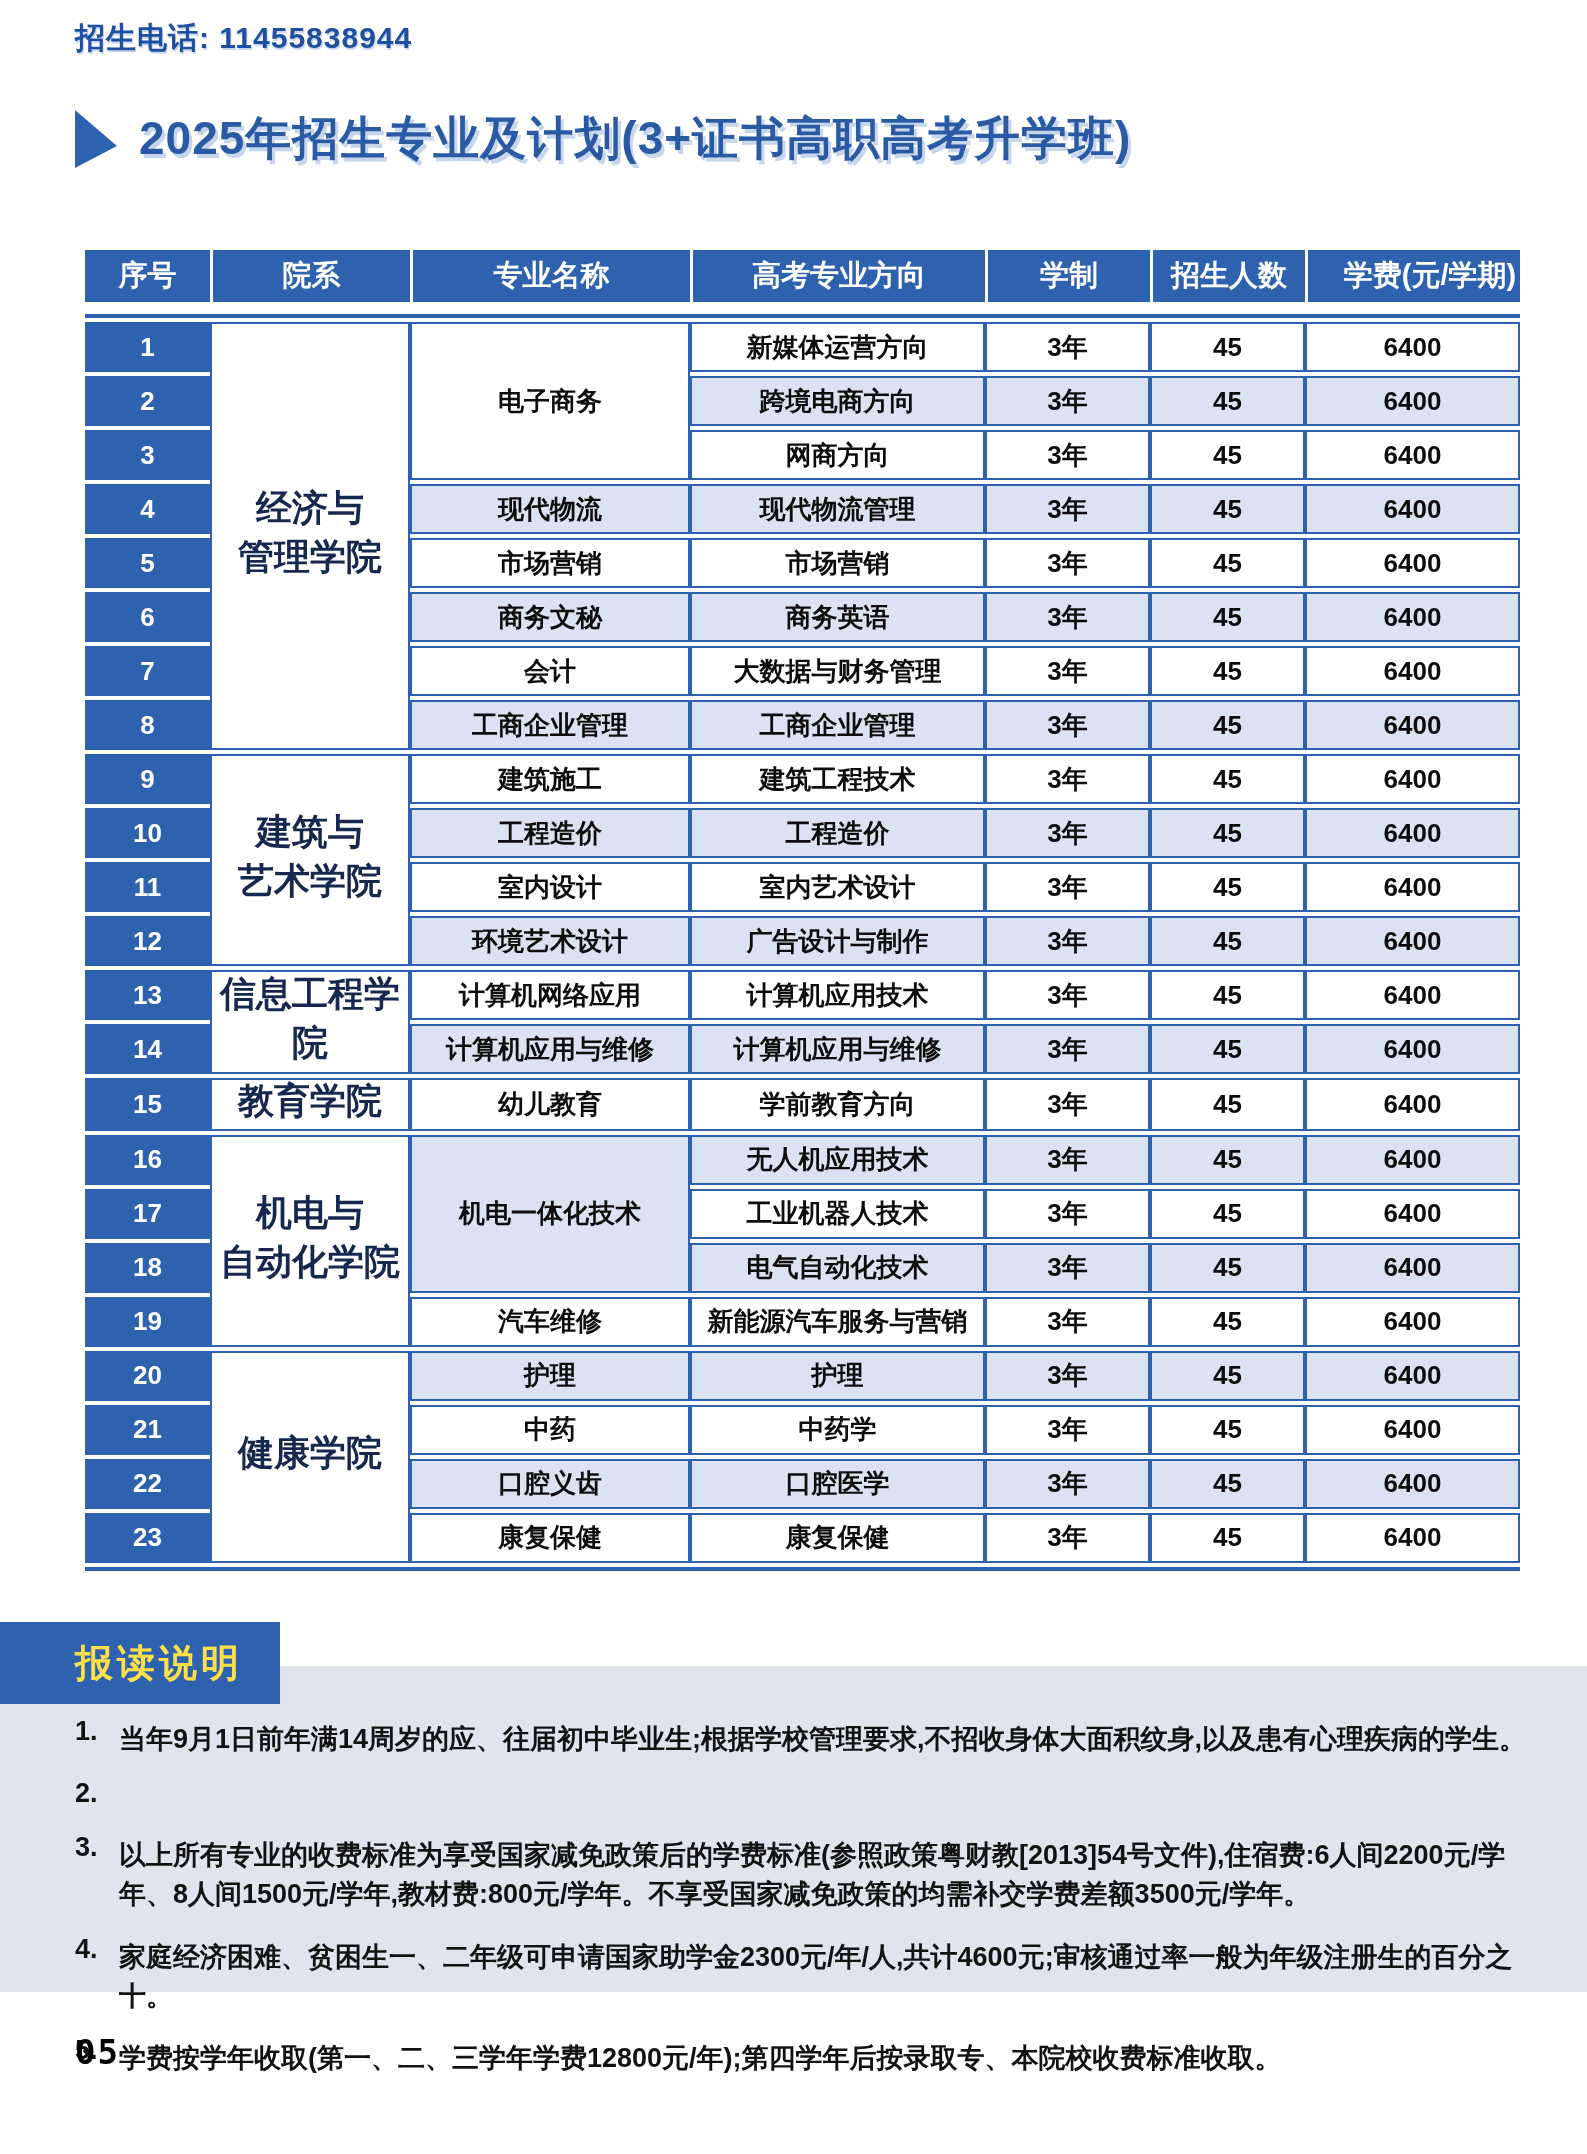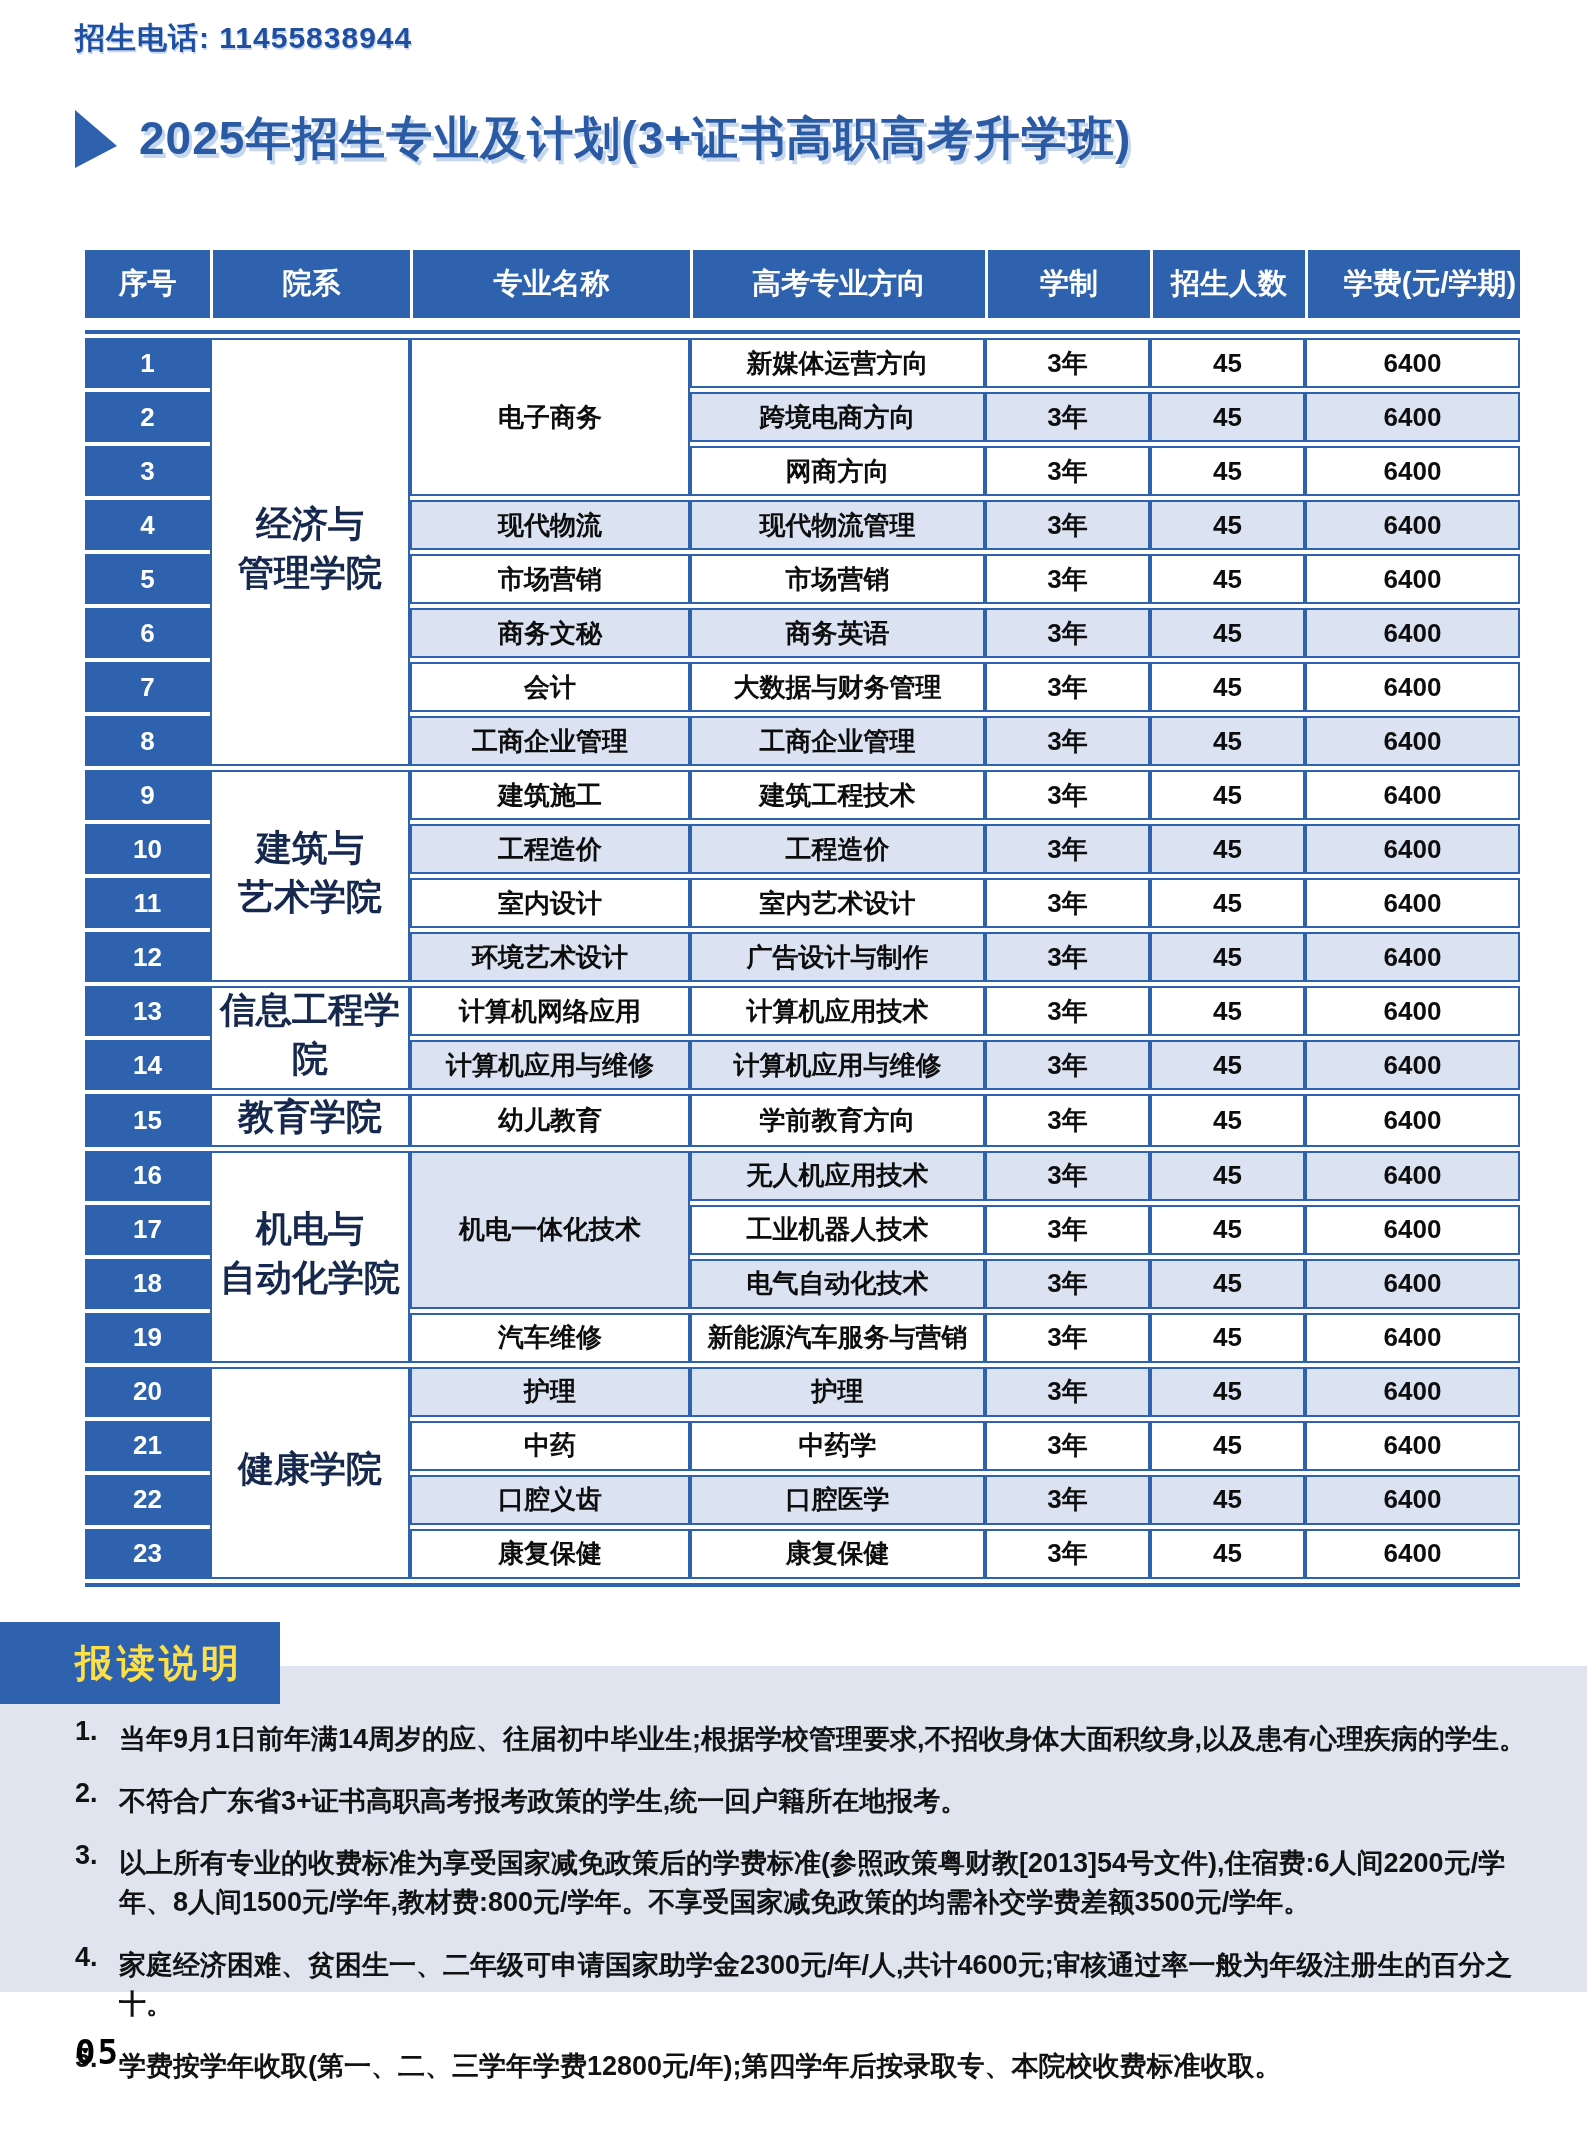--- a/index.html
+++ b/index.html
@@ -28,21 +28,21 @@
     clip-path:polygon(0 0,100% 62%,0 100%);
   }
   .title{
     font-size:46px;font-weight:bold;color:#2b5aa5;
     letter-spacing:1px;
     text-shadow:3px 4px 0 #c6d6ec;
     white-space:nowrap;
   }
   
   .table-wrap{position:absolute;left:85px;top:250px;width:1435px;}
-  .thead{display:flex;height:68px;background:#2e62ae;}
+  .thead{display:flex;height:52px;background:#2e62ae;}
   .th{
     display:flex;align-items:center;justify-content:center;
     color:#ffffff;font-size:29px;font-weight:bold;
     box-sizing:border-box;white-space:nowrap;
   }
   .th + .th{border-left:3px solid #ffffff;}
   .c0{width:125px;} .c1{width:200px;} .c2{width:280px;}
   .c3{width:295px;} .c4{width:165px;} .c5{width:155px;} .c6{width:215px;padding-left:32px;}
 
   .tbody-wrap{
@@ -333,21 +333,20 @@
   </div>
 
   <div class="notes-panel">
     <div id="notes-list">
         <div class="note">
           <span class="note-num">1.</span>
           <span class="note-text">当年9月1日前年满14周岁的应、往届初中毕业生;根据学校管理要求,不招收身体大面积纹身,以及患有心理疾病的学生。</span>
         </div>
         <div class="note">
           <span class="note-num">2.</span>
-          <span class="note-text">不符合广东省3+证书高职高考报考政策的学生,统一回户籍所在地报考。</span>
         </div>
         <div class="note">
           <span class="note-num">3.</span>
           <span class="note-text">以上所有专业的收费标准为享受国家减免政策后的学费标准(参照政策粤财教[2013]54号文件),住宿费:6人间2200元/学年、8人间1500元/学年,教材费:800元/学年。不享受国家减免政策的均需补交学费差额3500元/学年。</span>
         </div>
         <div class="note">
           <span class="note-num">4.</span>
           <span class="note-text">家庭经济困难、贫困生一、二年级可申请国家助学金2300元/年/人,共计4600元;审核通过率一般为年级注册生的百分之十。</span>
         </div>
         <div class="note">

